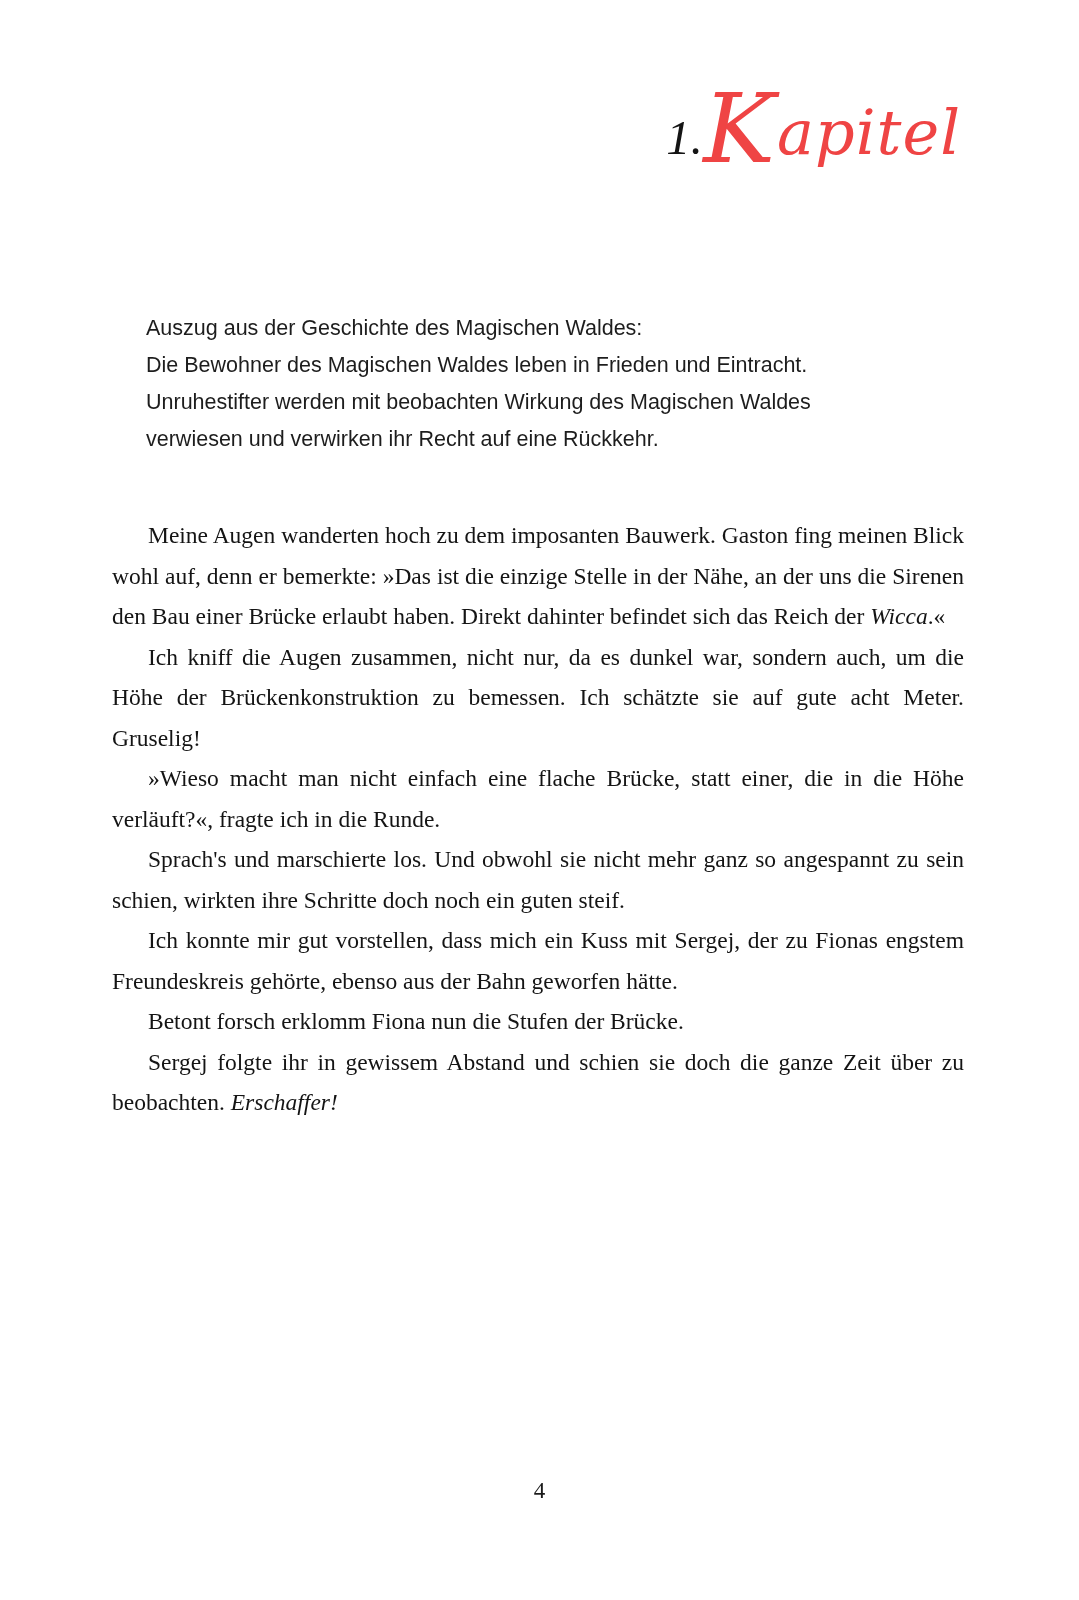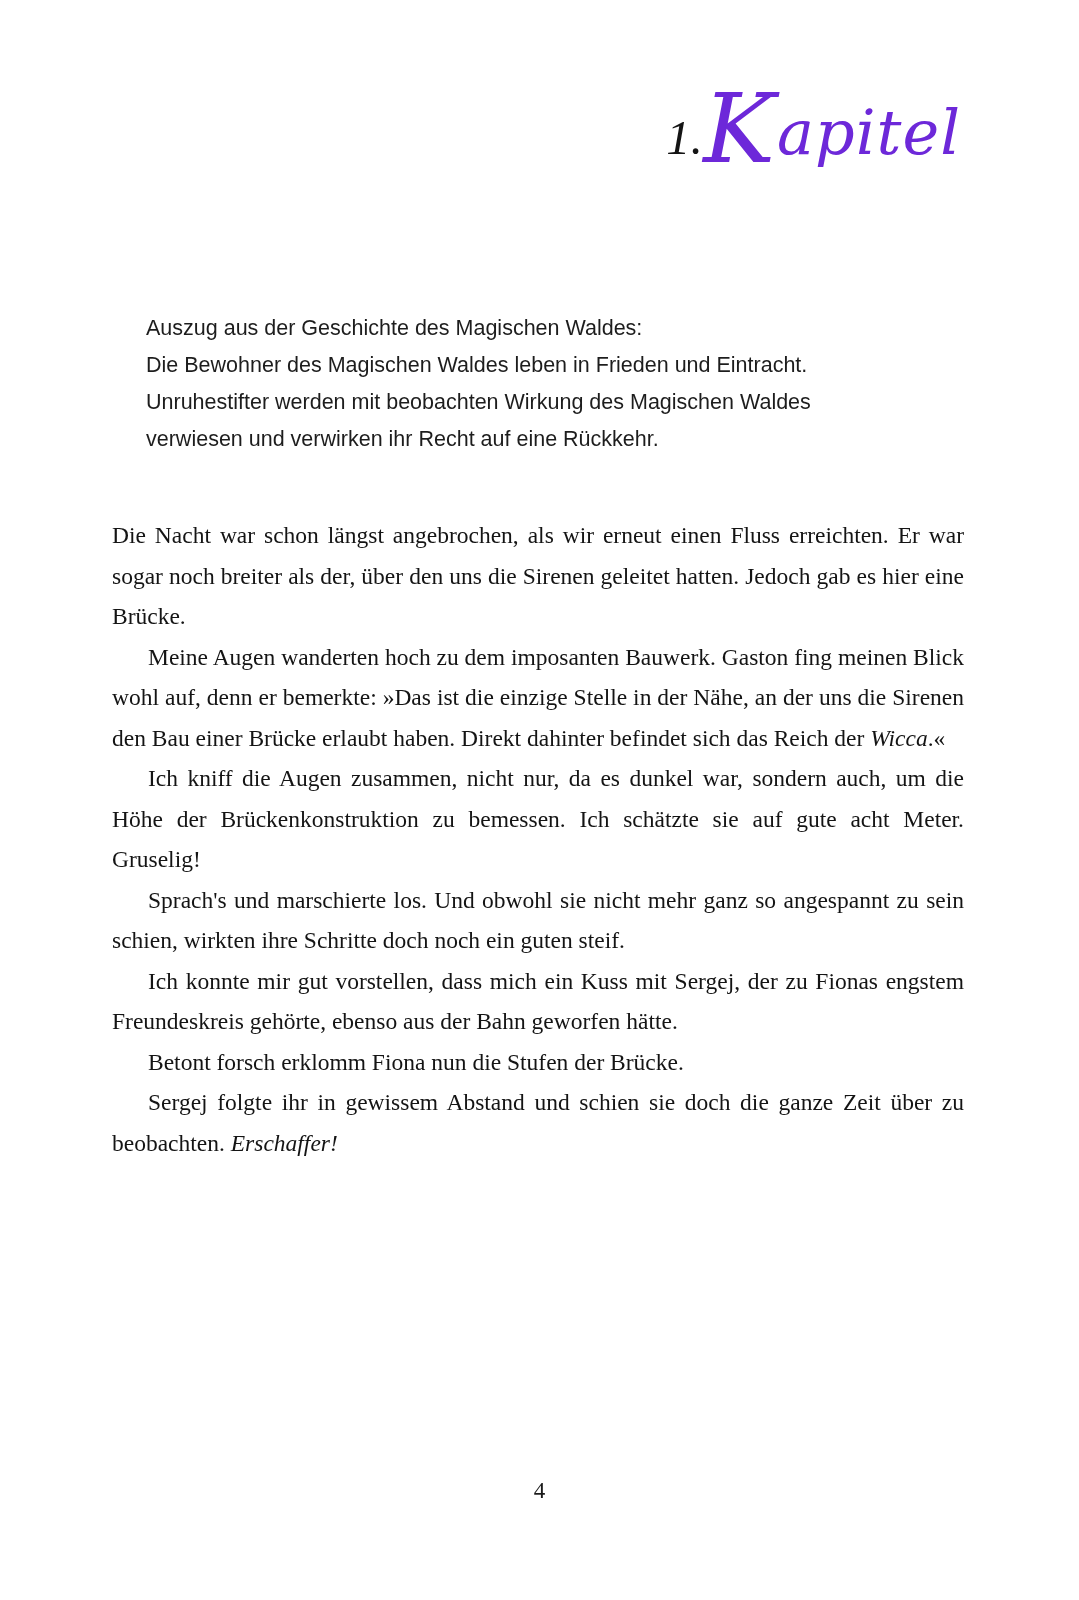--- a/index.html
+++ b/index.html
@@ -31,21 +31,21 @@
     font-style: italic;
     font-size: 48px;
     letter-spacing: 0.5px;
     color: #141414;
     vertical-align: baseline;
   }
   .chapter-word {
     font-family: "DejaVu Serif", serif;
     font-style: italic;
     font-size: 62px;
-    color: #6d28d9;
+    color: #ef4444;
     vertical-align: baseline;
     letter-spacing: 1px;
   }
   .chapter-word .drop-cap {
     font-size: 96px;
     line-height: 0.6;
     vertical-align: -8px;
     padding-right: 1px;
   }
 
@@ -109,23 +109,23 @@
   </div>
 
   <div class="epigraph">
     <p>Auszug aus der Geschichte des Magischen Waldes:</p>
     <p>Die Bewohner des Magischen Waldes leben in Frieden und Eintracht.</p>
     <p>Unruhestifter werden mit beobachten Wirkung des Magischen Waldes</p>
     <p>verwiesen und verwirken ihr Recht auf eine Rückkehr.</p>
   </div>
 
   <div class="body-text">
-    <p>Die Nacht war schon längst angebrochen, als wir erneut einen Fluss erreichten. Er war sogar noch breiter als der, über den uns die Sirenen geleitet hatten. Jedoch gab es hier eine Brücke.</p>
     <p class="indent"><span>Meine Augen wanderten hoch zu dem imposanten Bauwerk. Gaston fing meinen Blick wohl auf, denn er bemerkte: »Das ist die einzige Stelle in der Nähe, an der uns die Sirenen den Bau einer Brücke erlaubt haben. Direkt dahinter befindet sich das Reich der </span><em>Wicca</em><span>.«</span></p>
     <p class="indent">Ich kniff die Augen zusammen, nicht nur, da es dunkel war, sondern auch, um die Höhe der Brückenkonstruktion zu bemessen. Ich schätzte sie auf gute acht Meter. Gruselig!</p>
+    <p class="indent">»Wieso macht man nicht einfach eine flache Brücke, statt einer, die in die Höhe verläuft?«, fragte ich in die Runde.</p>
     <p class="indent">Sprach's und marschierte los. Und obwohl sie nicht mehr ganz so angespannt zu sein schien, wirkten ihre Schritte doch noch ein guten steif.</p>
     <p class="indent">Ich konnte mir gut vorstellen, dass mich ein Kuss mit Sergej, der zu Fionas engstem Freundeskreis gehörte, ebenso aus der Bahn geworfen hätte.</p>
     <p class="indent">Betont forsch erklomm Fiona nun die Stufen der Brücke.</p>
     <p class="indent"><span>Sergej folgte ihr in gewissem Abstand und schien sie doch die ganze Zeit über zu beobachten. </span><em>Erschaffer!</em><span></span></p>
   </div>
 
   <div class="page-number">4</div>
 
 </div>
 

